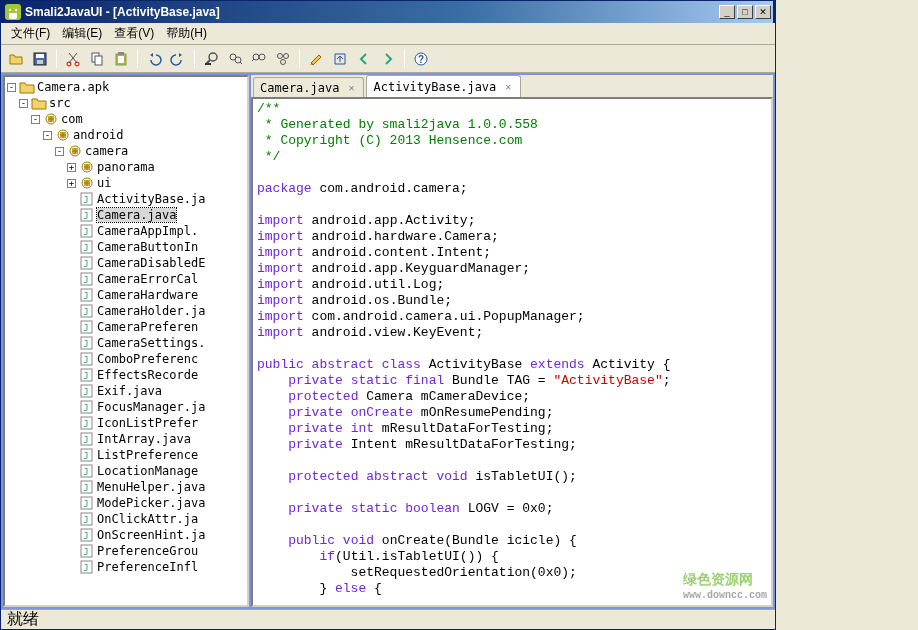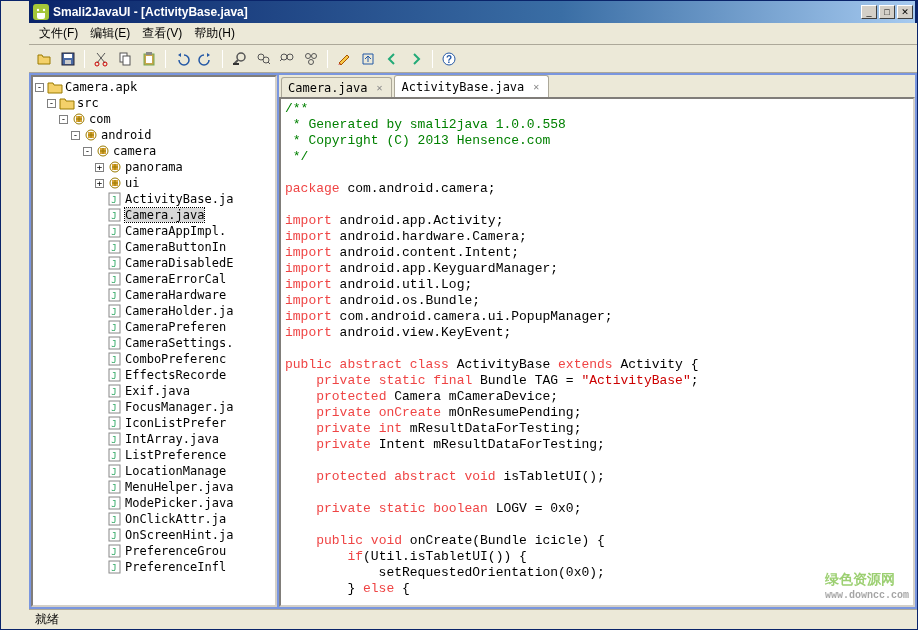--- a/index.html
+++ b/index.html
@@ -1,17 +1,17 @@
 <!DOCTYPE html>
 <html><head>
 <meta charset="utf-8">
 <style>
 * { margin:0; padding:0; box-sizing:border-box; }
 body { font-family:"Microsoft YaHei",Tahoma,sans-serif; font-size:12px; background:#ece9d8; overflow:hidden; }
-.window { width:918px; height:630px; display:flex; flex-direction:column; border:1px solid #0a246a; background:#ece9d8;padding-left:28px; }
+.window { width:776px; height:630px; display:flex; flex-direction:column; border:1px solid #0a246a; background:#ece9d8; }
 .titlebar { height:22px; background:linear-gradient(#0a246a,#a6caf0,#0a246a); background:#0a246a; display:flex; align-items:center; color:#fff; padding:0 2px; }
 .titlebar-gradient { background:linear-gradient(to right,#0a246a 0%,#3a6ea5 60%,#a6caf0 100%); height:22px; display:flex; align-items:center; width:100%; padding:0 2px; }
 .app-icon { width:16px; height:16px; margin-right:4px; display:inline-block; }
 .title-text { font-weight:bold; font-size:12px; }
 .win-btns { margin-left:auto; display:flex; gap:2px; }
 .win-btn { width:16px; height:14px; background:#d4d0c8; border:1px solid #fff; border-right-color:#404040; border-bottom-color:#404040; font-size:9px; font-family:Marlett,Arial; text-align:center; line-height:12px; color:#000; cursor:pointer; }
 .menubar { height:22px; display:flex; align-items:center; padding:2px 4px; background:#ece9d8; border-bottom:1px solid #aca899; }
 .menu-item { padding:2px 6px; cursor:pointer; }
 .toolbar { height:28px; background:#ece9d8; border-bottom:1px solid #aca899; display:flex; align-items:center; padding:2px 4px; gap:2px; }
 .tool-btn { width:22px; height:22px; display:flex; align-items:center; justify-content:center; cursor:pointer; border:1px solid transparent; }
@@ -22,22 +22,22 @@
 .tree-node.selected .tree-label { background:#d8d8d8; outline:1px dotted #000; }
 .tree-toggle { width:9px; height:9px; border:1px solid #808080; margin-right:3px; font-size:9px; line-height:7px; text-align:center; background:#fff; }
 .tree-spacer { width:12px; display:inline-block; }
 .tree-icon { width:16px; height:14px; margin-right:2px; display:inline-flex; align-items:center; justify-content:center; font-size:11px; }
 .editor-panel { flex:1; display:flex; flex-direction:column; margin-left:2px; }
 .tab-row { height:22px; display:flex; align-items:flex-end; background:#ece9d8; padding-left:2px; }
 .tab { display:flex; align-items:center; height:20px; padding:0 6px; border:1px solid #aca899; border-bottom:none; background:#ece9d8; margin-right:2px; font-family:"SimSun",monospace; font-size:12px; cursor:pointer; border-radius:3px 3px 0 0; }
 .tab.active { background:#fff; height:22px; }
 .tab-close { margin-left:6px; color:#888; font-size:10px; width:12px; height:12px; text-align:center; line-height:12px; }
 .code-area { flex:1; background:#fff; border:2px inset #d4d0c8; overflow:auto; font-family:"SimSun","Courier New",monospace; font-size:13px; padding:2px 4px; line-height:16px; white-space:pre; position:relative; }
-.statusbar { height:20px; background:#ece9d8; border-top:1px solid #aca899; display:flex; align-items:center; padding:0 6px; font-size:12px; }
-.kw { color:#ef4444; }
+.statusbar { height:20px; background:#ece9d8; border-top:1px solid #aca899; display:flex; align-items:center; padding:0 6px; font-size:16px; }
+.kw { color:#6d28d9; }
 .cm { color:#008000; }
 .str { color:#cc0000; }
 .watermark { position:absolute; right:4px; bottom:2px; color:#7bc043; font-size:14px; font-weight:bold; opacity:0.75; text-align:left; line-height:14px; }
 .watermark .sub { font-size:10px; color:#888; }
 svg { display:block; }
 </style>
 </head>
 <body>
 <div class="window">
 

